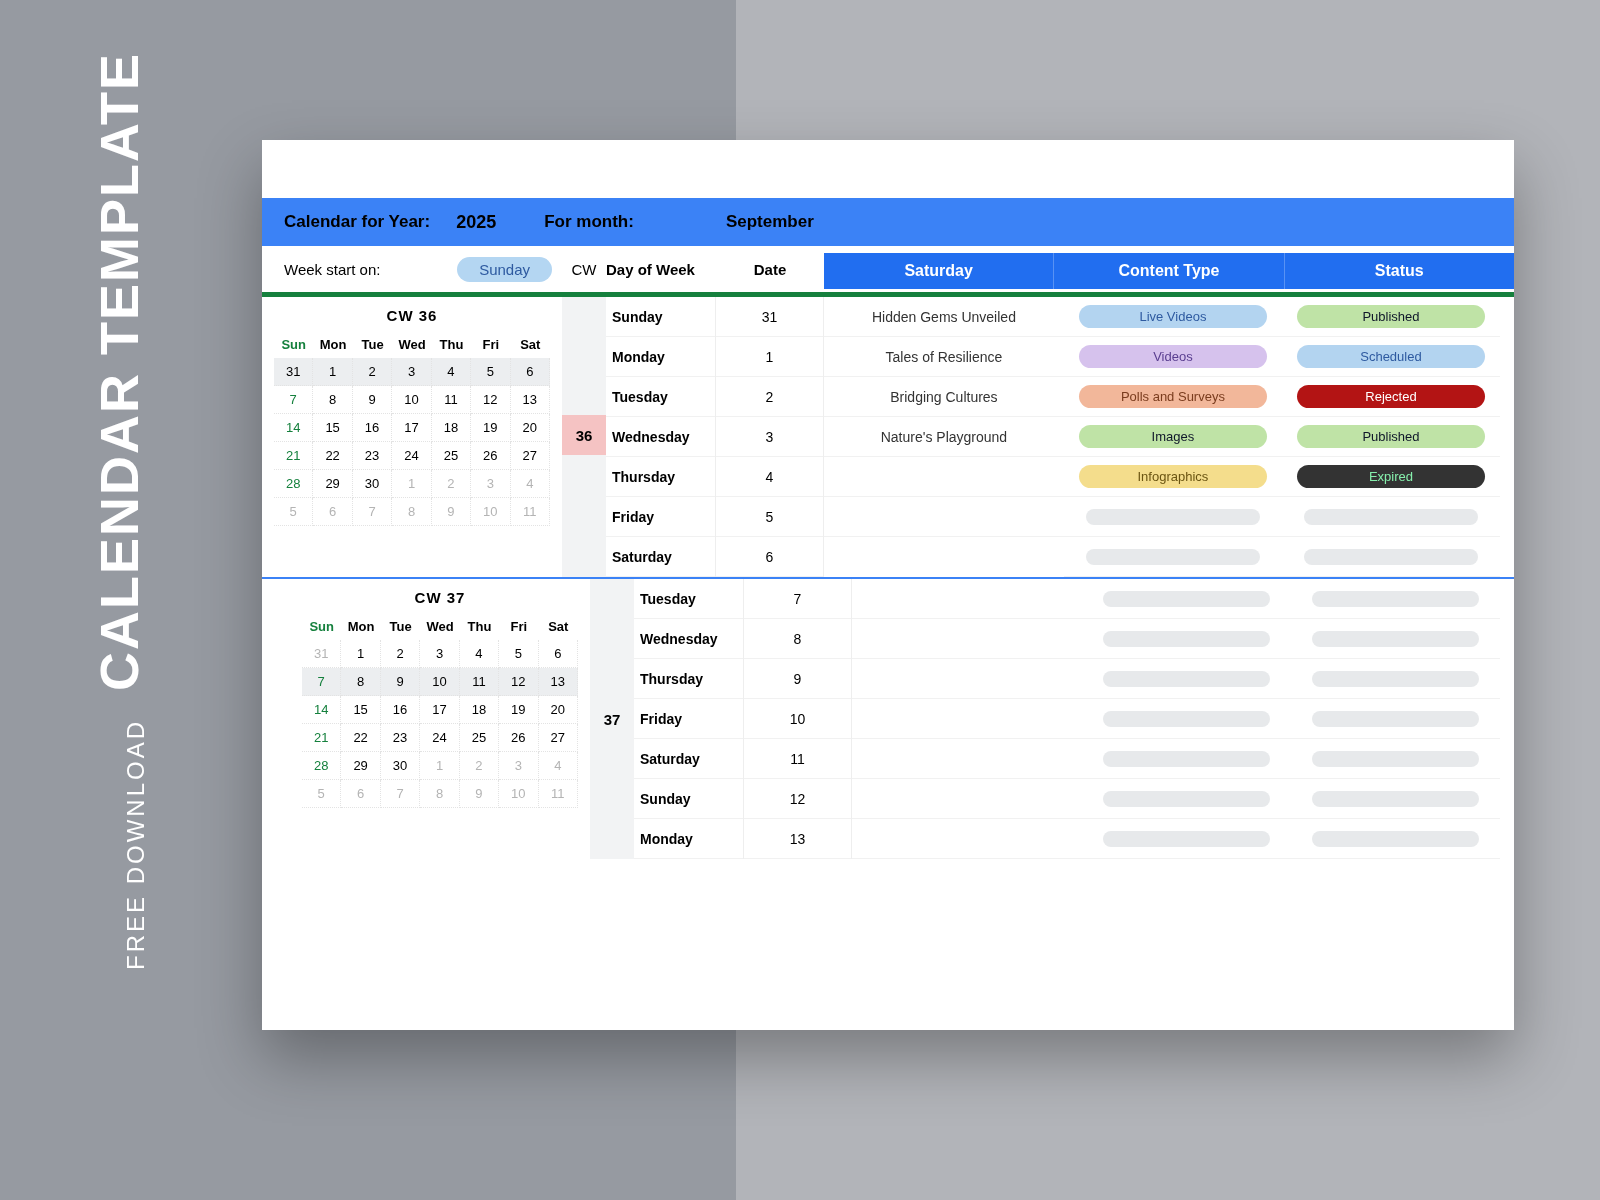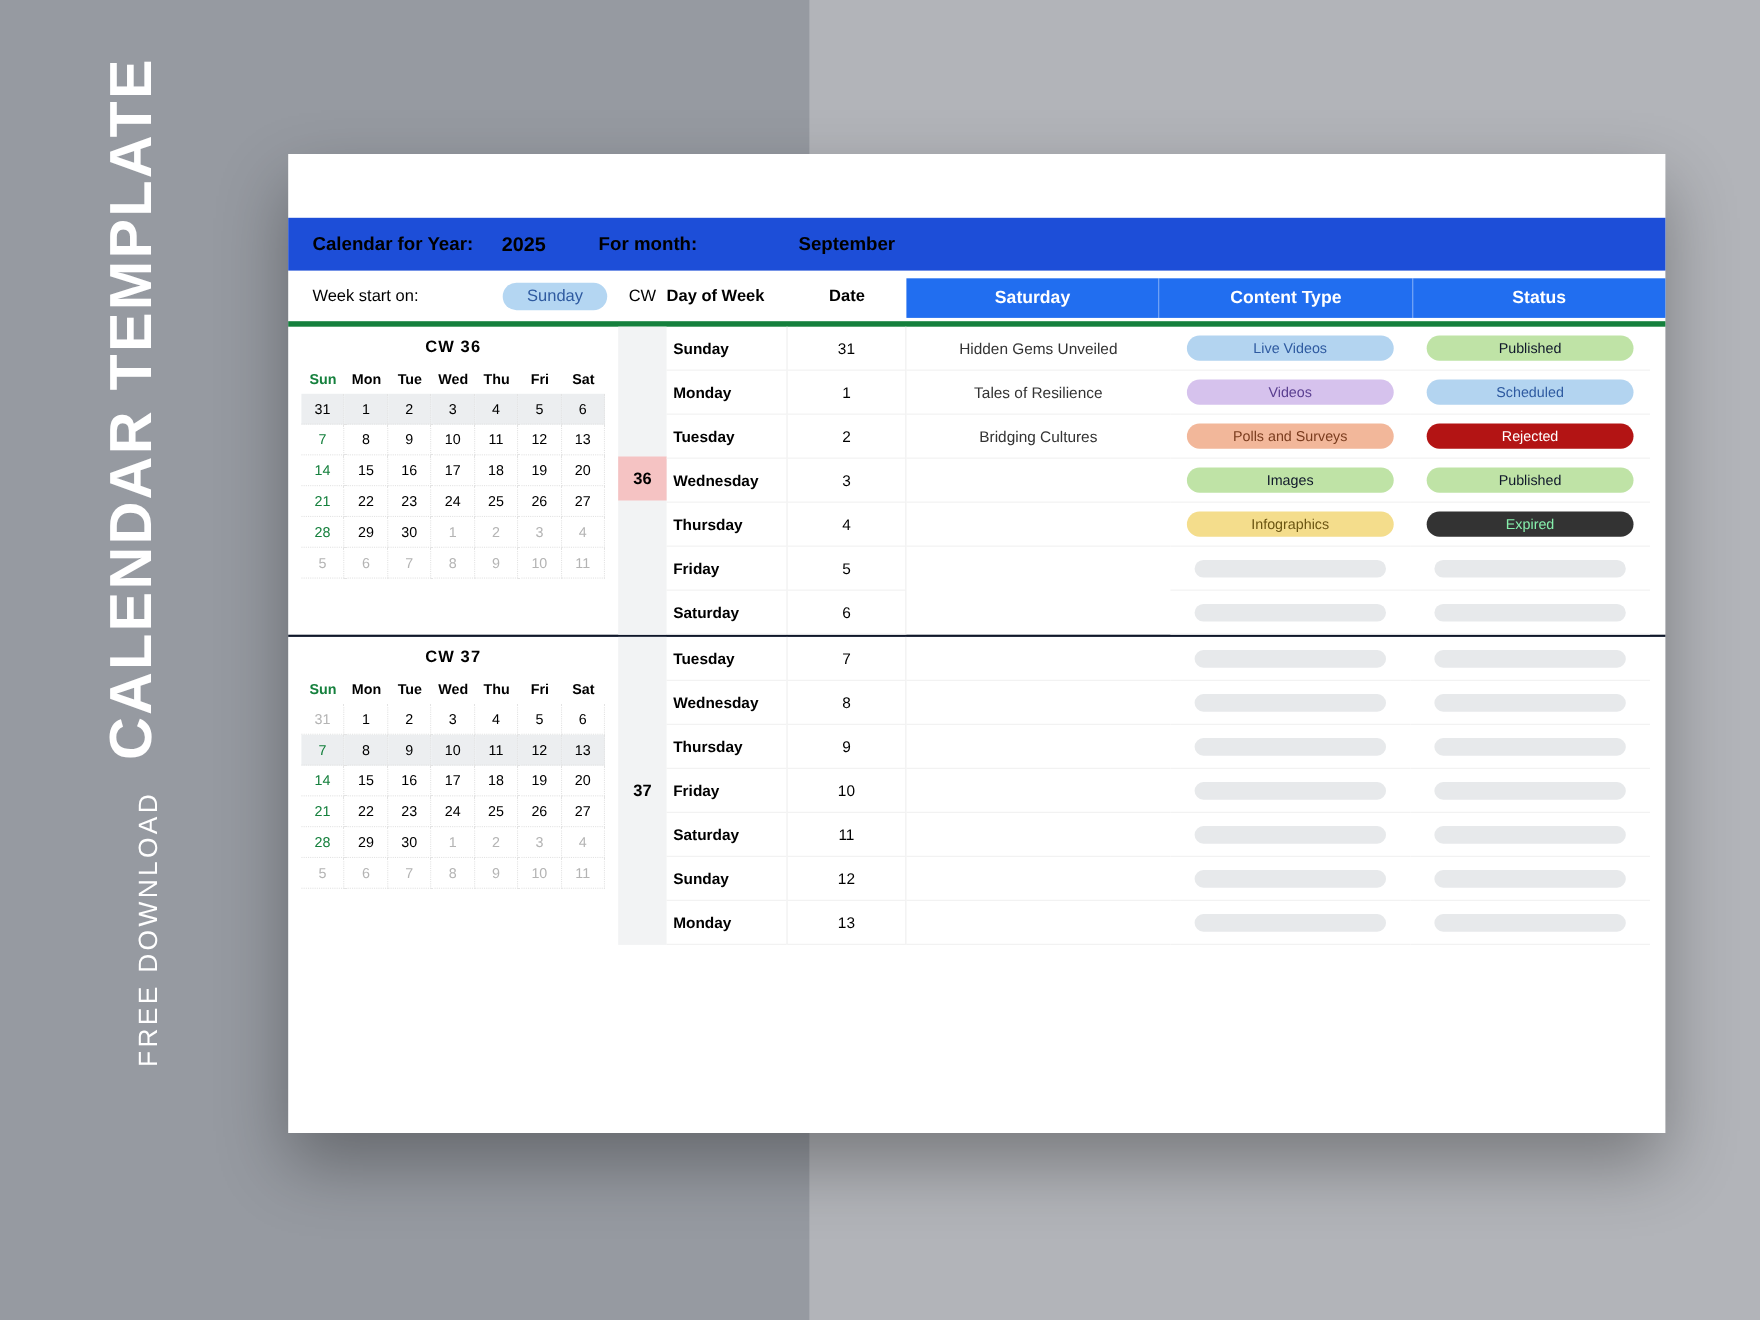--- a/index.html
+++ b/index.html
@@ -32,21 +32,21 @@
     position: absolute;
     left: 262px; top: 140px;
     width: 1252px; height: 890px;
     background: #fff;
     box-shadow: 0 28px 60px rgba(0,0,0,.32);
     padding: 58px 0 0 0;
   }
 
   
   .hdr {
-    background: #1d4ed8;
+    background: #3b82f6;
     height: 48px;
     display: flex; align-items: center;
     padding: 16px 22px;
     font-size: 17px;
   }
   .hdr b { font-weight: 700; }
   .hdr .year { margin-left: 26px; font-weight: 700; font-size: 18px; }
   .hdr .formonth { margin-left: 48px; font-weight: 700; }
   .hdr .month { margin-left: 92px; font-weight: 700; }
 
@@ -68,21 +68,21 @@
   .snav { flex:1; display:flex; }
   .snav div {
     flex:1; background:#216ef0; color:#fff; font-weight:600;
     display:flex; align-items:center; justify-content:center;
     height: 36px; margin-top:4px; font-size:16px;
   }
   .snav div + div { border-left: 1px solid rgba(255,255,255,.25); }
 
   
   .weekblock { display:flex; border-top: 5px solid #15803d; }
-  .weekblock + .weekblock { border-top: 2px solid #0f172a; }
+  .weekblock + .weekblock { border-top: 2px solid #3b82f6; padding-left: 28px; }
 
   .minical { width: 300px; padding: 8px 12px 10px; }
   .cwtitle { text-align:center; font-weight:700; font-size:15px; margin: 2px 0 6px; letter-spacing:1px; }
   .mcgrid { display:grid; grid-template-columns: repeat(7, 1fr); }
   .mcgrid div {
     height: 28px; display:flex; align-items:center; justify-content:center;
     font-size: 13px; border: 1px dotted #e3e3e3; border-top:none; border-left:none;
   }
   .mcgrid .dh { font-weight:700; border:none; font-size:13px; }
   .sun { color:#15803d; }
@@ -238,20 +238,21 @@
           <div class="row">2</div>
           <div class="row">3</div>
           <div class="row">4</div>
           <div class="row">5</div>
           <div class="row">6</div>
         </div>
         <div class="fblist">
           <div class="row">Hidden Gems Unveiled</div>
           <div class="row">Tales of Resilience</div>
           <div class="row">Bridging Cultures</div>
+          <div class="row">Nature's Playground</div>
           <div class="row"></div>
           <div class="row"></div>
         </div>
         <div class="ctlist">
           <div class="row">
             <div class="pill2 c-blue">Live Videos</div>
           </div>
           <div class="row">
             <div class="pill2 c-purple">Videos</div>
           </div>

